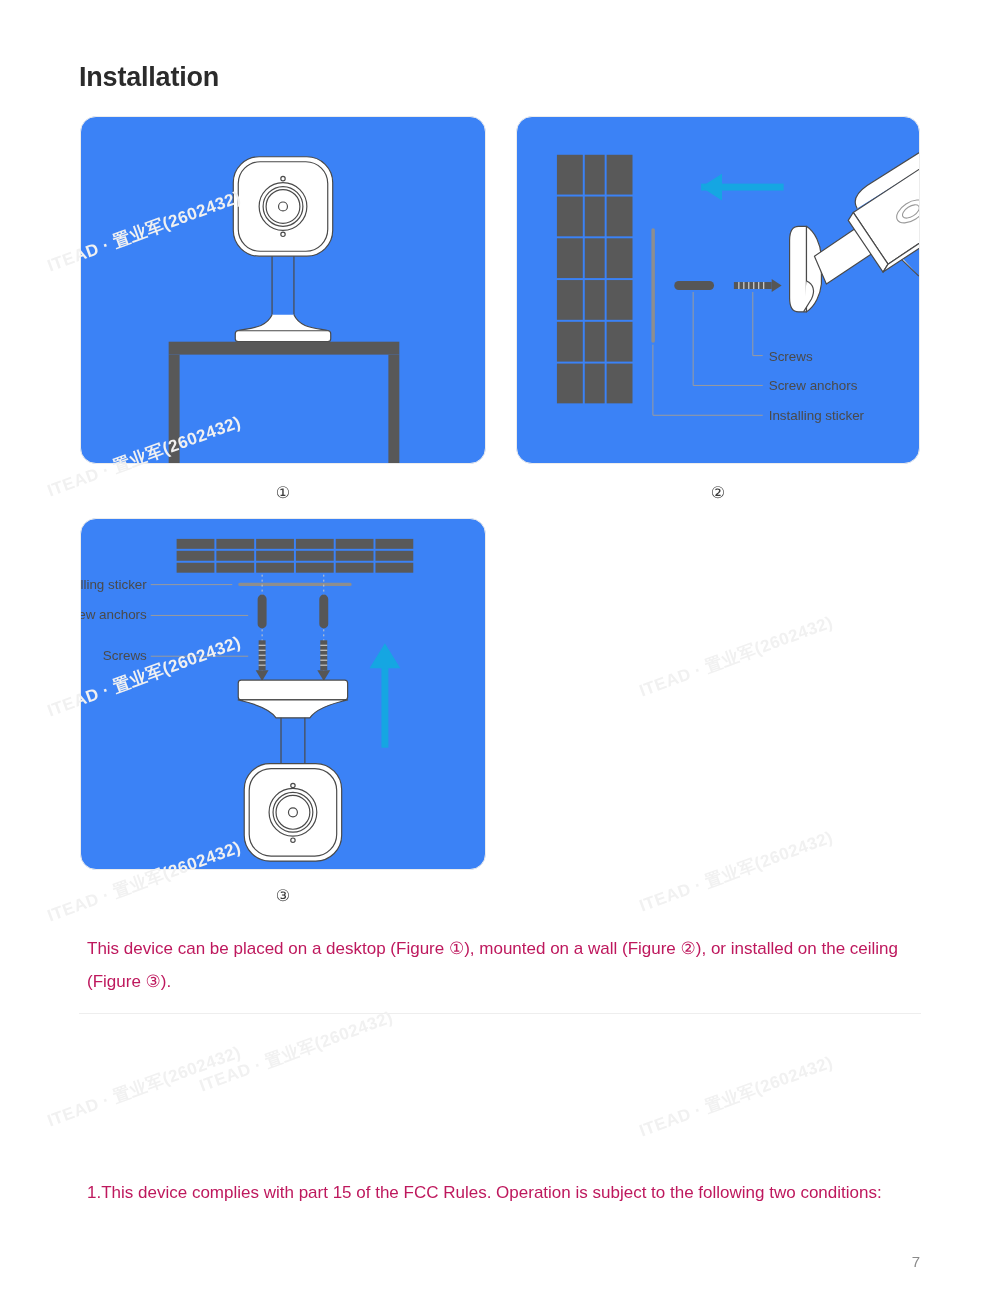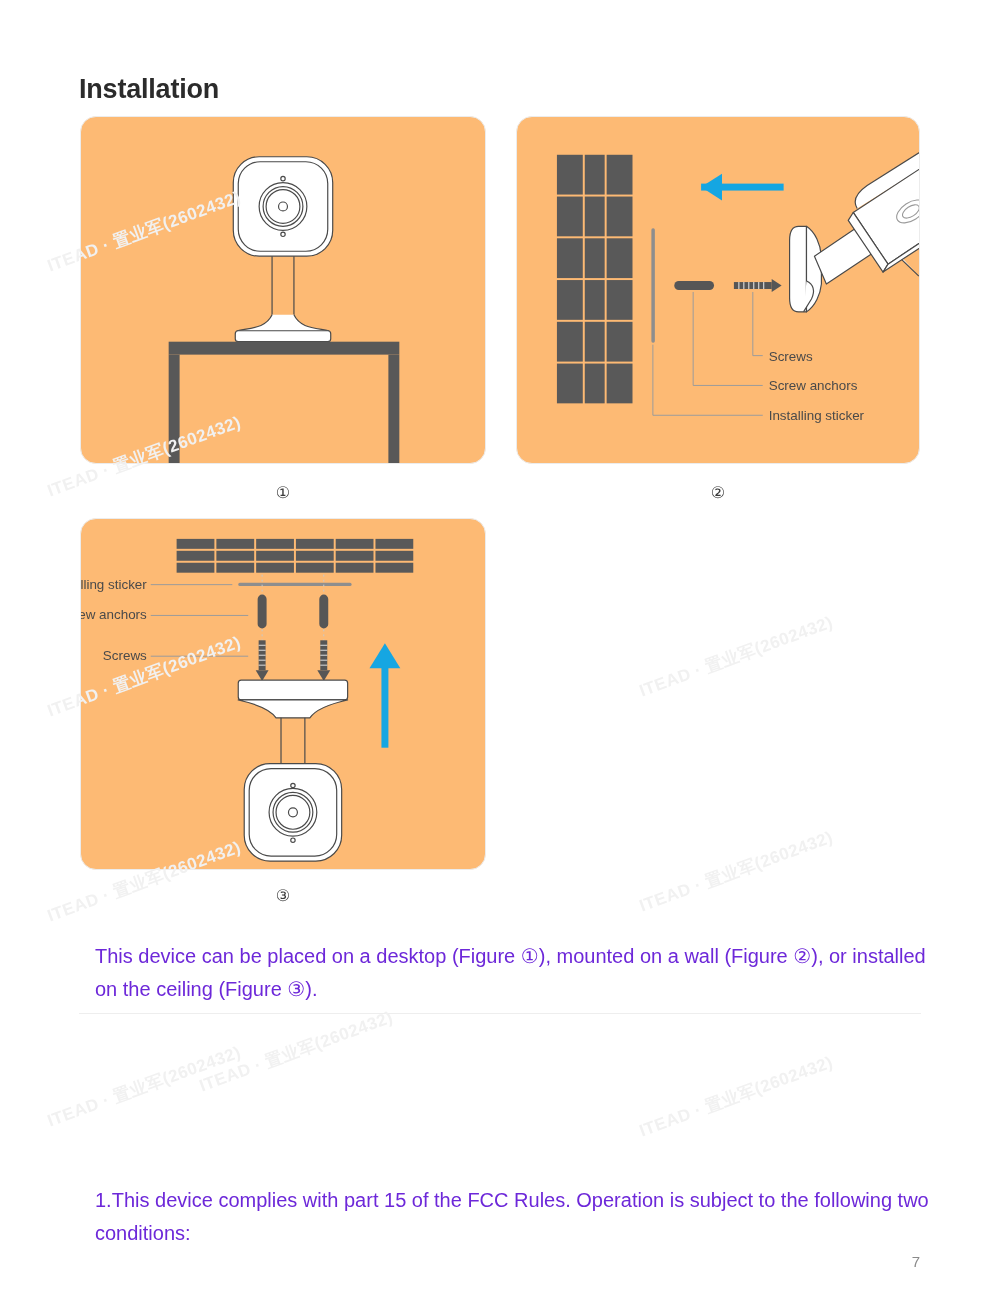--- a/index.html
+++ b/index.html
@@ -43,27 +43,27 @@
   
   h1.section-title {
     position: absolute;
     margin: 0;
     font-size: 27px;
     font-weight: 700;
     color: #2b2b2b;
     letter-spacing: -0.2px;
     font-family: "Liberation Sans", sans-serif;
   }
-  #installation-title { left: 79px; top: 74px; }
+  #installation-title { left: 79px; top: 62px; }
   #fcc-title { left: 79px; top: 1079px; }
 
   
   .fig-panel {
     position: absolute;
-    background: #fdba74;
+    background: #3b82f6;
     border: 1px solid #ececec;
     border-radius: 16px;
     overflow: hidden;
   }
   #fig1-panel { left: 80px; top: 116px; width: 406px; height: 348px; }
   #fig2-panel { left: 516px; top: 116px; width: 404px; height: 348px; }
   #fig3-panel { left: 80px; top: 518px; width: 406px; height: 352px; }
 
   .fig-caption {
     position: absolute;
@@ -80,24 +80,24 @@
 
   .lbl {
     font-family: "Liberation Sans", sans-serif;
     font-size: 13.5px;
     fill: #4a4a4a;
   }
 
   
   p.body-text {
     position: absolute;
-    margin: 16px;
-    font-size: 20px;
+    margin: 8px;
+    font-size: 17px;
     line-height: 33px;
-    color: #6d28d9;
+    color: #be185d;
     font-family: "Liberation Sans", sans-serif;
   }
   #install-paragraph { left: 79px; top: 924px; width: 845px; }
   #fcc-paragraph { left: 79px; top: 1168px; width: 845px; }
 
   hr.divider {
     position: absolute;
     left: 79px;
     top: 1013px;
     width: 842px;

